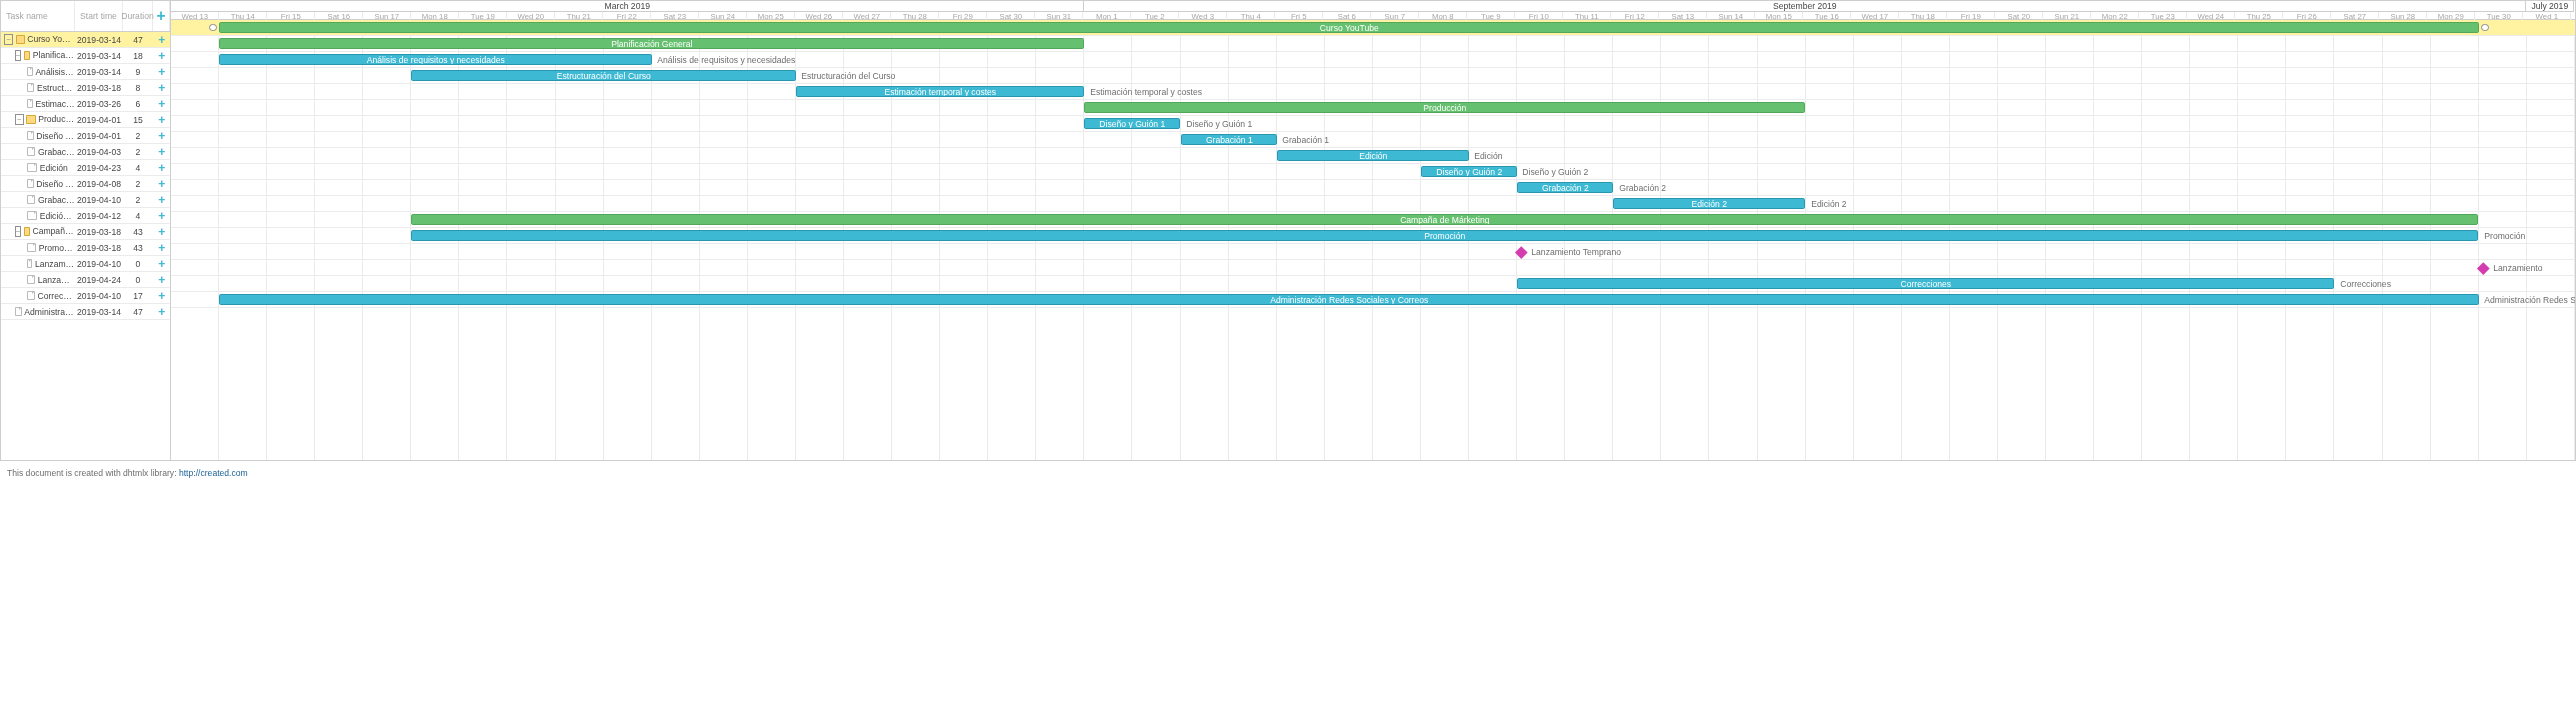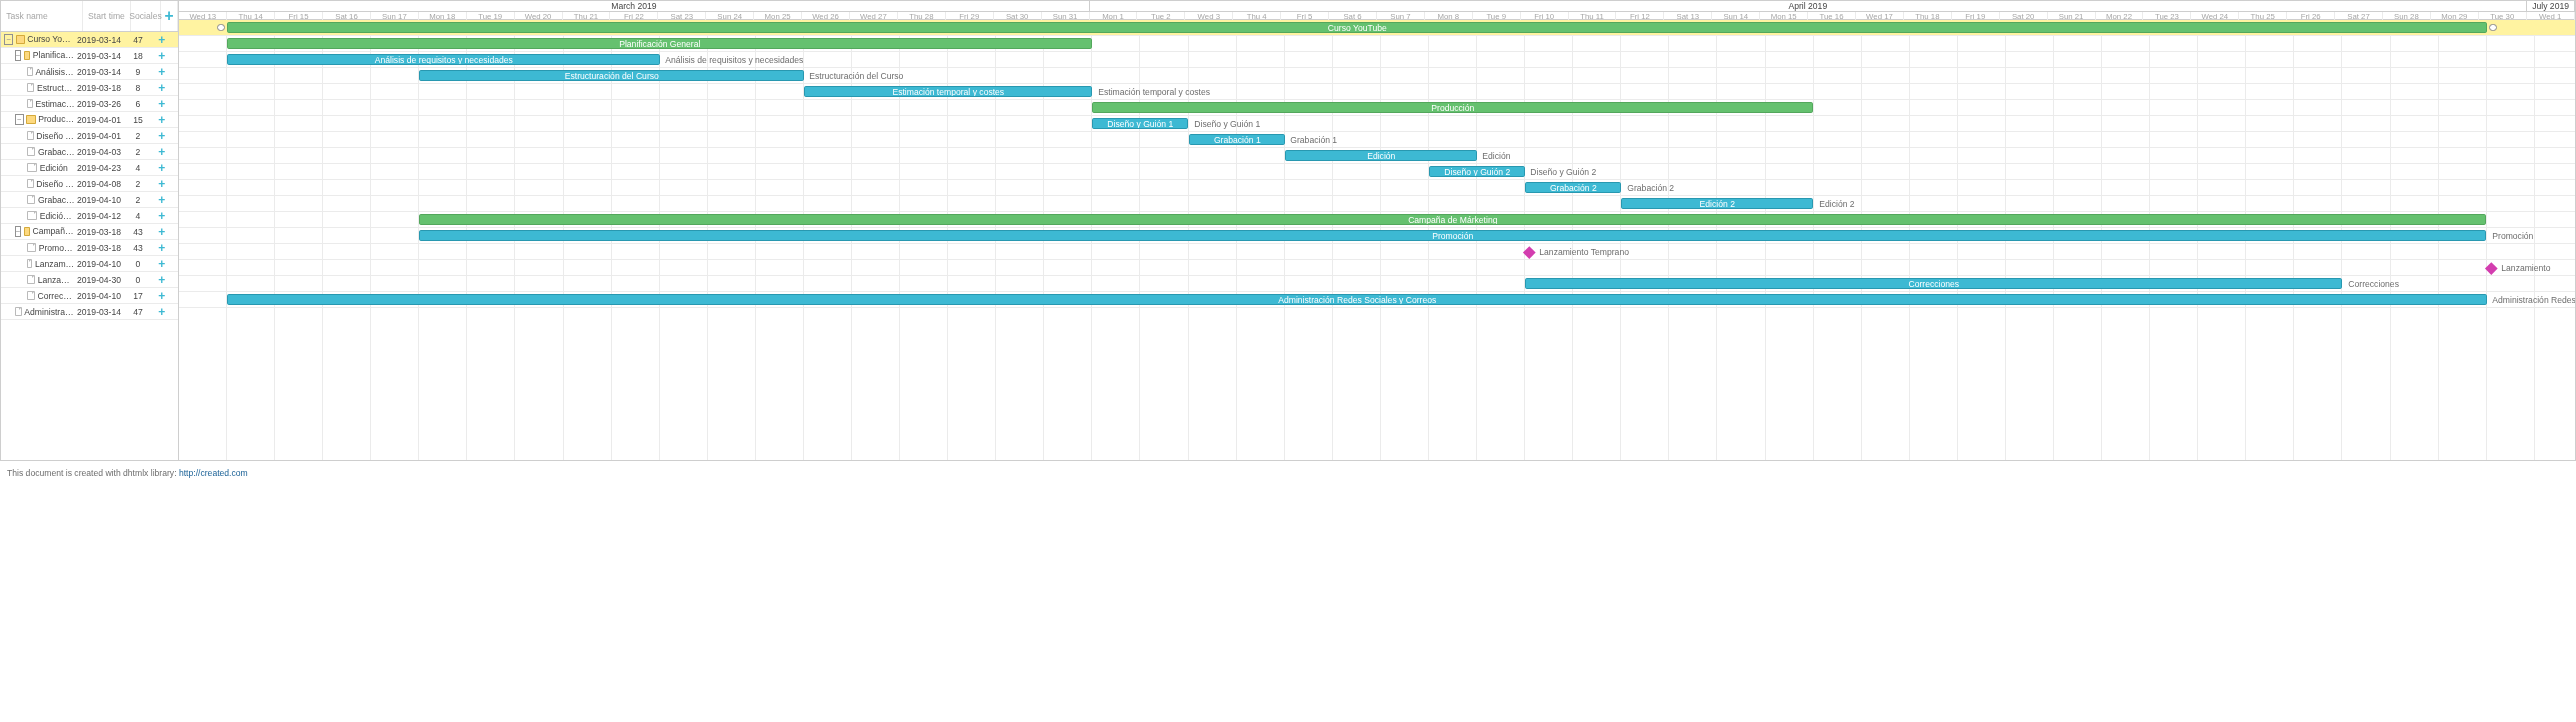--- a/index.html
+++ b/index.html
@@ -1,21 +1,21 @@
 <!DOCTYPE html>
 <html style="font-size:14px"><head>
 <meta charset="utf-8">
 <style>
 *{box-sizing:border-box;margin:0;padding:0;font-family:Arial,sans-serif}
 body{font-size:9.5px;color:#555;background:#fff}
 .gantt{display:flex;border:0.9px solid #cecece;width:2576px}
 .grid{flex:0 0 169px;border-right:0.9px solid #cecece}
 .grid-head{display:flex;height:31px;border-bottom:0.9px solid #cecece;background:#fff}
 .grid-head div{display:flex;align-items:center;justify-content:center;font-size:8.6px;color:#a6a6a6;border-right:0.9px solid #ebebeb}
-.grid-head .c1{width:82px;justify-content:flex-start;padding-left:5.2px}
+.grid-head .c1{width:74px;justify-content:flex-start;padding-left:5.2px}
 .grid-head .c2{width:48px}
 .grid-head .c3{width:30px}
 .grid-head .c4{width:17.3px;color:#3db9d3;font-size:15.6px;font-weight:bold;cursor:pointer}
 .grid-row{display:flex;height:16px;align-items:center;border-bottom:0.9px solid #ebebeb;font-size:8.6px}
 .grid-row.sel{background:#fff3a1}
 .grid-row .c1{width:74px;display:flex;align-items:center;overflow:hidden;white-space:nowrap;padding-left:1.7px}
 .grid-row .c2{width:48px;text-align:center;color:#454545}
 .grid-row .c3{width:30px;text-align:center;color:#454545}
 .grid-row .c4{width:17.3px;text-align:center;color:#3db9d3;font-size:12px;font-weight:bold;cursor:pointer}
 .ind0{padding-left:1.7px}.ind1{padding-left:12px}.ind2{padding-left:24px}
@@ -45,21 +45,21 @@
 .footer a{color:#1b6297;text-decoration:none}
 </style>
 </head>
 <body>
 
 <div class="gantt">
   <div class="grid">
     <div class="grid-head">
       <div class="c1">Task name</div>
       <div class="c2">Start time</div>
-      <div class="c3">Sociales</div>
+      <div class="c3">Duration</div>
       <div class="c4">+</div>
     </div>
     <div id="grid-body">
         <div class="grid-row sel">
           <div class="c1">
             <span class="ind0" style="display: flex; align-items: center; overflow: hidden;">
               <span class="toggle">−</span>
               <span class="ico ico-folder"></span>
               <span class="tname">Curso YouTube</span>
             </span>
@@ -225,21 +225,21 @@
           <div class="c3">0</div>
           <div class="c4">+</div>
         </div>
         <div class="grid-row">
           <div class="c1">
             <span class="ind2" style="display: flex; align-items: center; overflow: hidden;">
               <span class="ico ico-file"></span>
               <span class="tname">Lanzamiento</span>
             </span>
           </div>
-          <div class="c2">2019-04-30</div>
+          <div class="c2">2019-04-24</div>
           <div class="c3">0</div>
           <div class="c4">+</div>
         </div>
         <div class="grid-row">
           <div class="c1">
             <span class="ind2" style="display: flex; align-items: center; overflow: hidden;">
               <span class="ico ico-file"></span>
               <span class="tname">Correcciones</span>
             </span>
           </div>
@@ -257,21 +257,21 @@
           <div class="c2">2019-03-14</div>
           <div class="c3">47</div>
           <div class="c4">+</div>
         </div>
       </div>
   </div>
   <div class="chart">
     <div class="chart-head">
       <div class="months" id="months">
           <div style="width: 913px;">March 2019</div>
-          <div style="width: 1442px;">April 2019</div>
+          <div style="width: 1442px;">September 2019</div>
           <div style="width: 48px;">July 2019</div>
         </div>
       <div class="days" id="days">
           <div>Wed 13</div>
           <div>Thu 14</div>
           <div>Fri 15</div>
           <div>Sat 16</div>
           <div>Sun 17</div>
           <div>Mon 18</div>
           <div>Tue 19</div>

